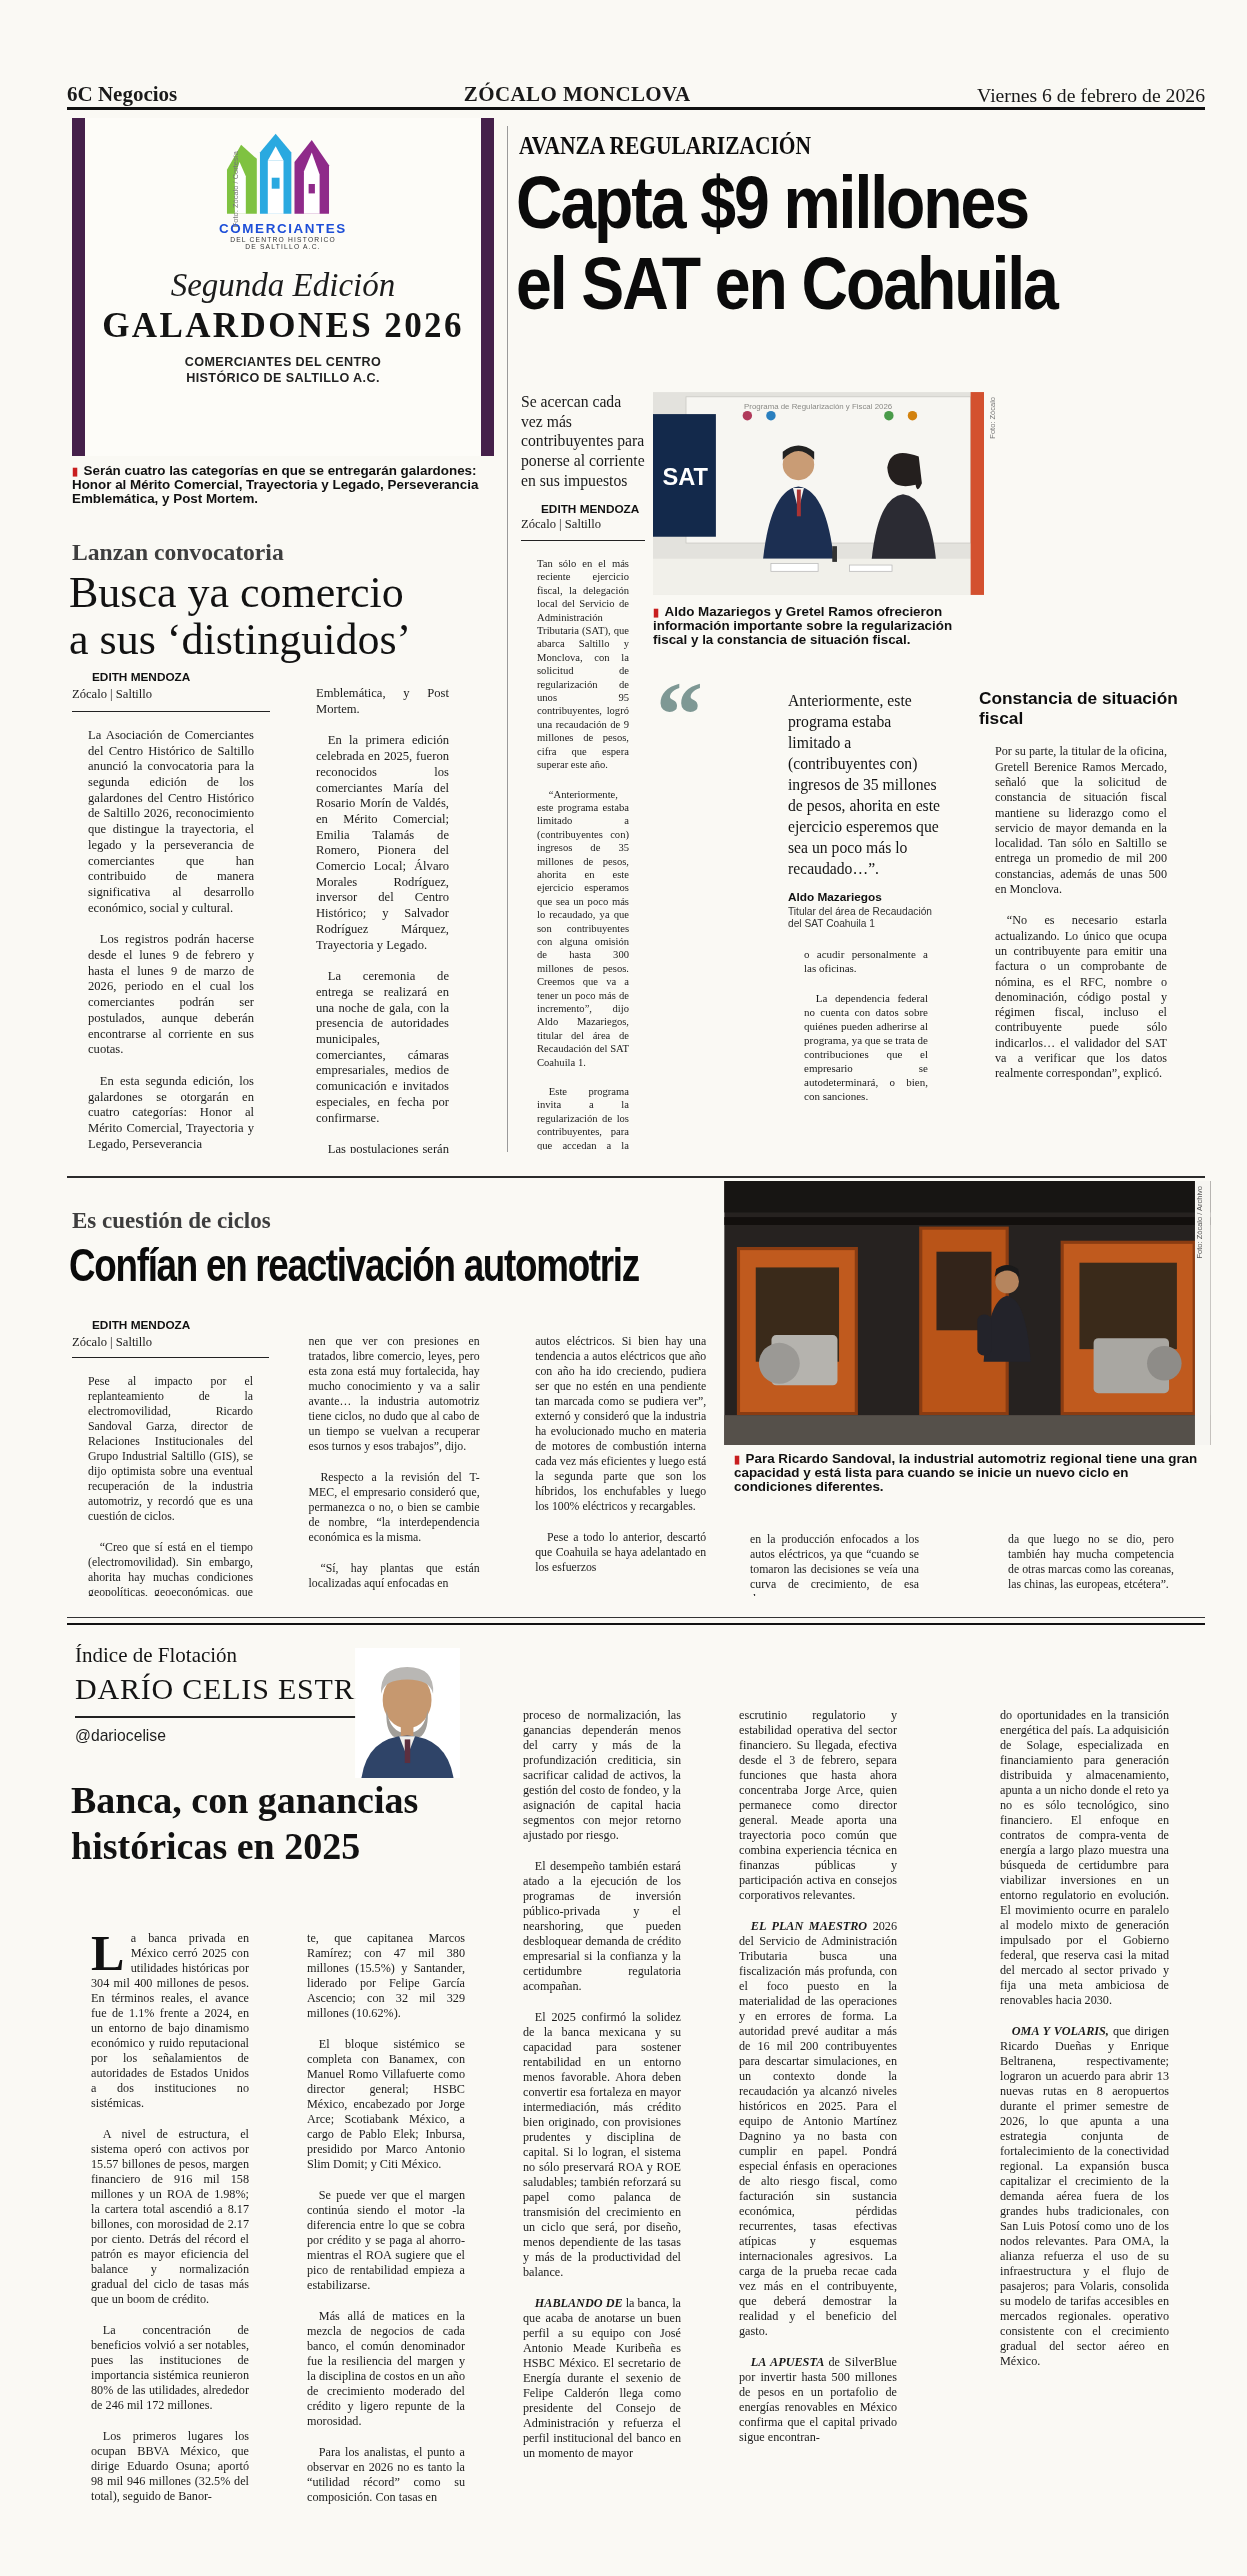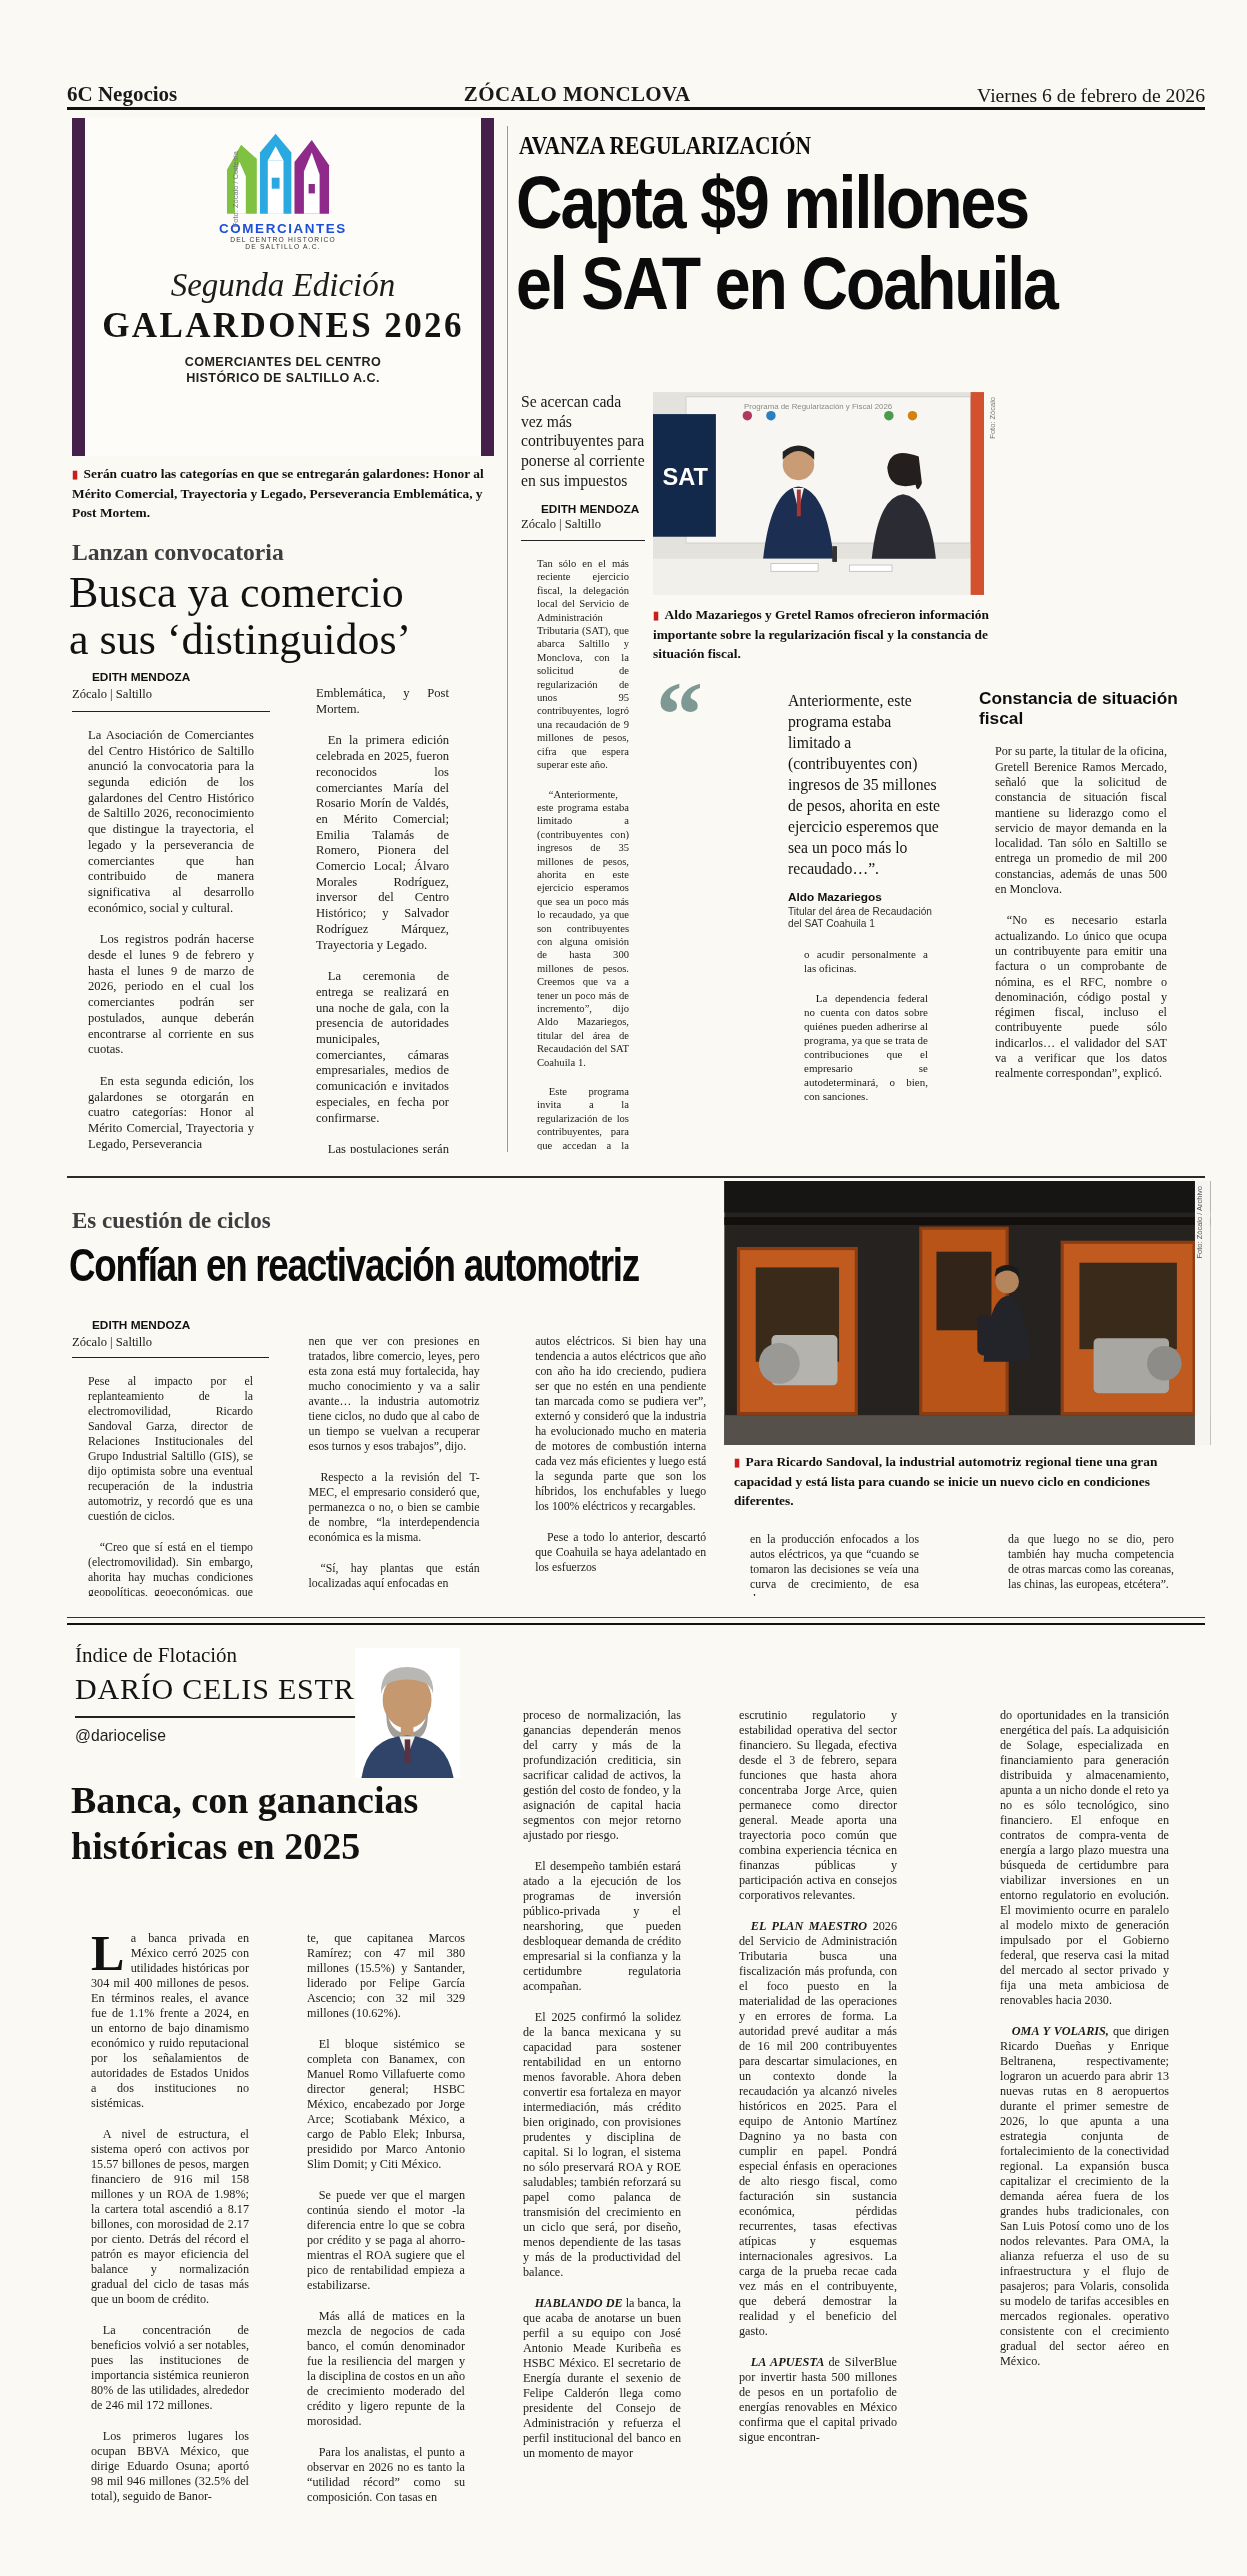--- a/index.html
+++ b/index.html
@@ -19,21 +19,21 @@
   .logo{margin-top:11px;}
   .logo svg{display:block;margin:0 auto;}
   .logo-t1{font-family:"Liberation Sans",sans-serif;font-weight:bold;font-size:13.4px;letter-spacing:1.6px;color:#1d4ed8;margin-top:4px;}
   .logo-t2{font-family:"Liberation Sans",sans-serif;font-size:6.7px;letter-spacing:1.2px;color:#333;}
   .logo-t3{font-family:"Liberation Sans",sans-serif;font-size:6.7px;letter-spacing:1.2px;color:#333;}
   .promo-script{font-style:italic;font-size:33px;color:#1c1c1c;margin-top:17.3px;}
   .promo-title{font-size:35px;font-weight:600;letter-spacing:2.4px;color:#141414;margin-top:1.6px;}
   .promo-sub{font-family:"Liberation Sans",sans-serif;font-size:12.6px;font-weight:bold;letter-spacing:0.4px;
              color:#222;width:259px;margin:7.9px auto 0;line-height:16.5px;}
   
-  .caption{font-family:Liberation Serif, serif;font-weight:bold;font-size:13.4px;line-height:19px;color:#111;}
+  .caption{font-family:Liberation Sans, sans-serif;font-weight:bold;font-size:13.4px;line-height:14px;color:#111;}
   .bullet{color:#c81e1e;margin-right:5.5px;font-size:11px;}
   .promo-caption{position:absolute;left:72px;top:464px;width:425px;}
   
   .kicker{font-weight:bold;font-size:23.6px;color:#3e3e3e;}
   .busca-kicker{position:absolute;left:72px;top:539px;}
   .busca-headline{position:absolute;left:69px;top:569px;font-size:44px;line-height:47px;color:#121212;}
   .sat-kicker{position:absolute;left:519px;top:132px;color:#0d0d0d;font-size:24.4px;transform:scaleX(.88);transform-origin:left top;}
   .sat-headline{position:absolute;left:516px;top:162px;font-family:"Liberation Sans",sans-serif;font-weight:bold;
                 font-size:74px;line-height:81px;letter-spacing:-2.4px;color:#0b0b0b;transform:scaleX(.87);transform-origin:left top;}
   .auto-kicker{position:absolute;left:72px;top:1208px;font-size:23px;}

